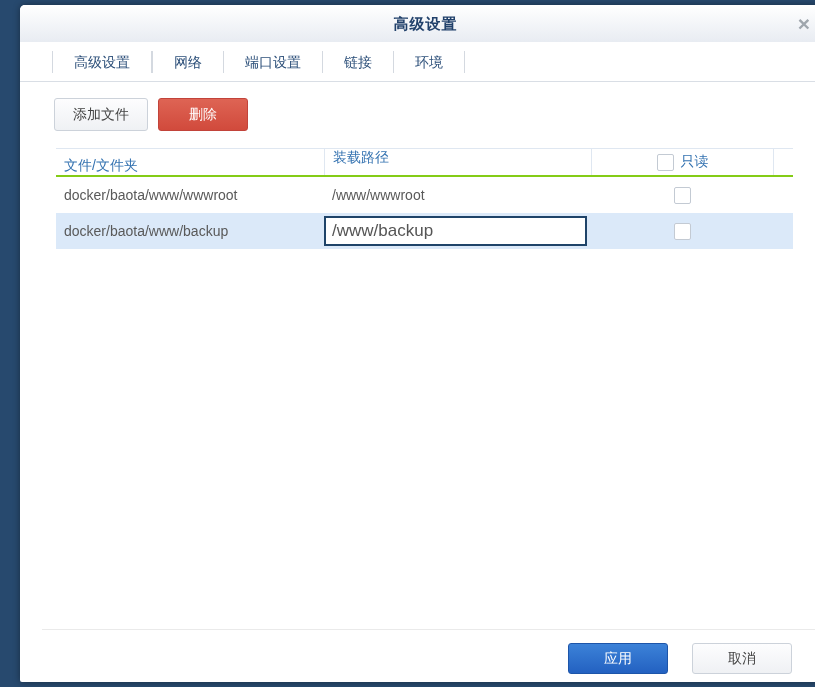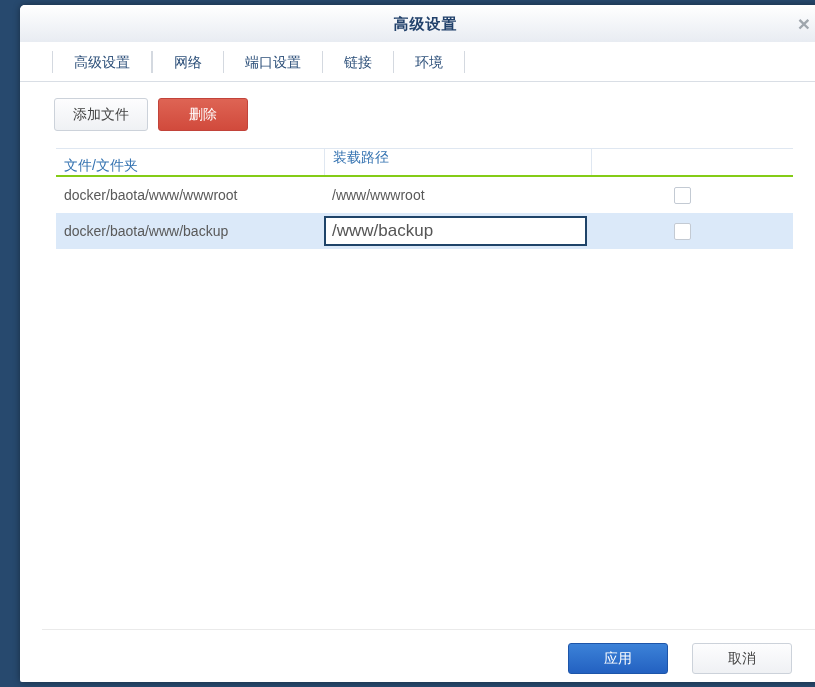--- a/index.html
+++ b/index.html
@@ -132,20 +132,24 @@
 
   <div class="toolbar">
     <button class="btn">添加文件</button>
     <button class="btn btn-danger">删除</button>
   </div>
 
   <div class="mount-table">
     <div class="t-header">
       <div class="t-cell c1">文件/文件夹</div>
       <div class="t-cell c2">装载路径</div>
+      <div class="t-cell c3">
+        <span class="checkbox"></span>
+        <span>只读</span>
+      </div>
       <div class="t-cell c4"></div>
     </div>
 
     <div class="t-row">
       <div class="t-cell c1">docker/baota/www/wwwroot</div>
       <div class="t-cell c2">/www/wwwroot</div>
       <div class="t-cell c3">
         <span class="checkbox"></span>
       </div>
       <div class="t-cell c4"></div>

